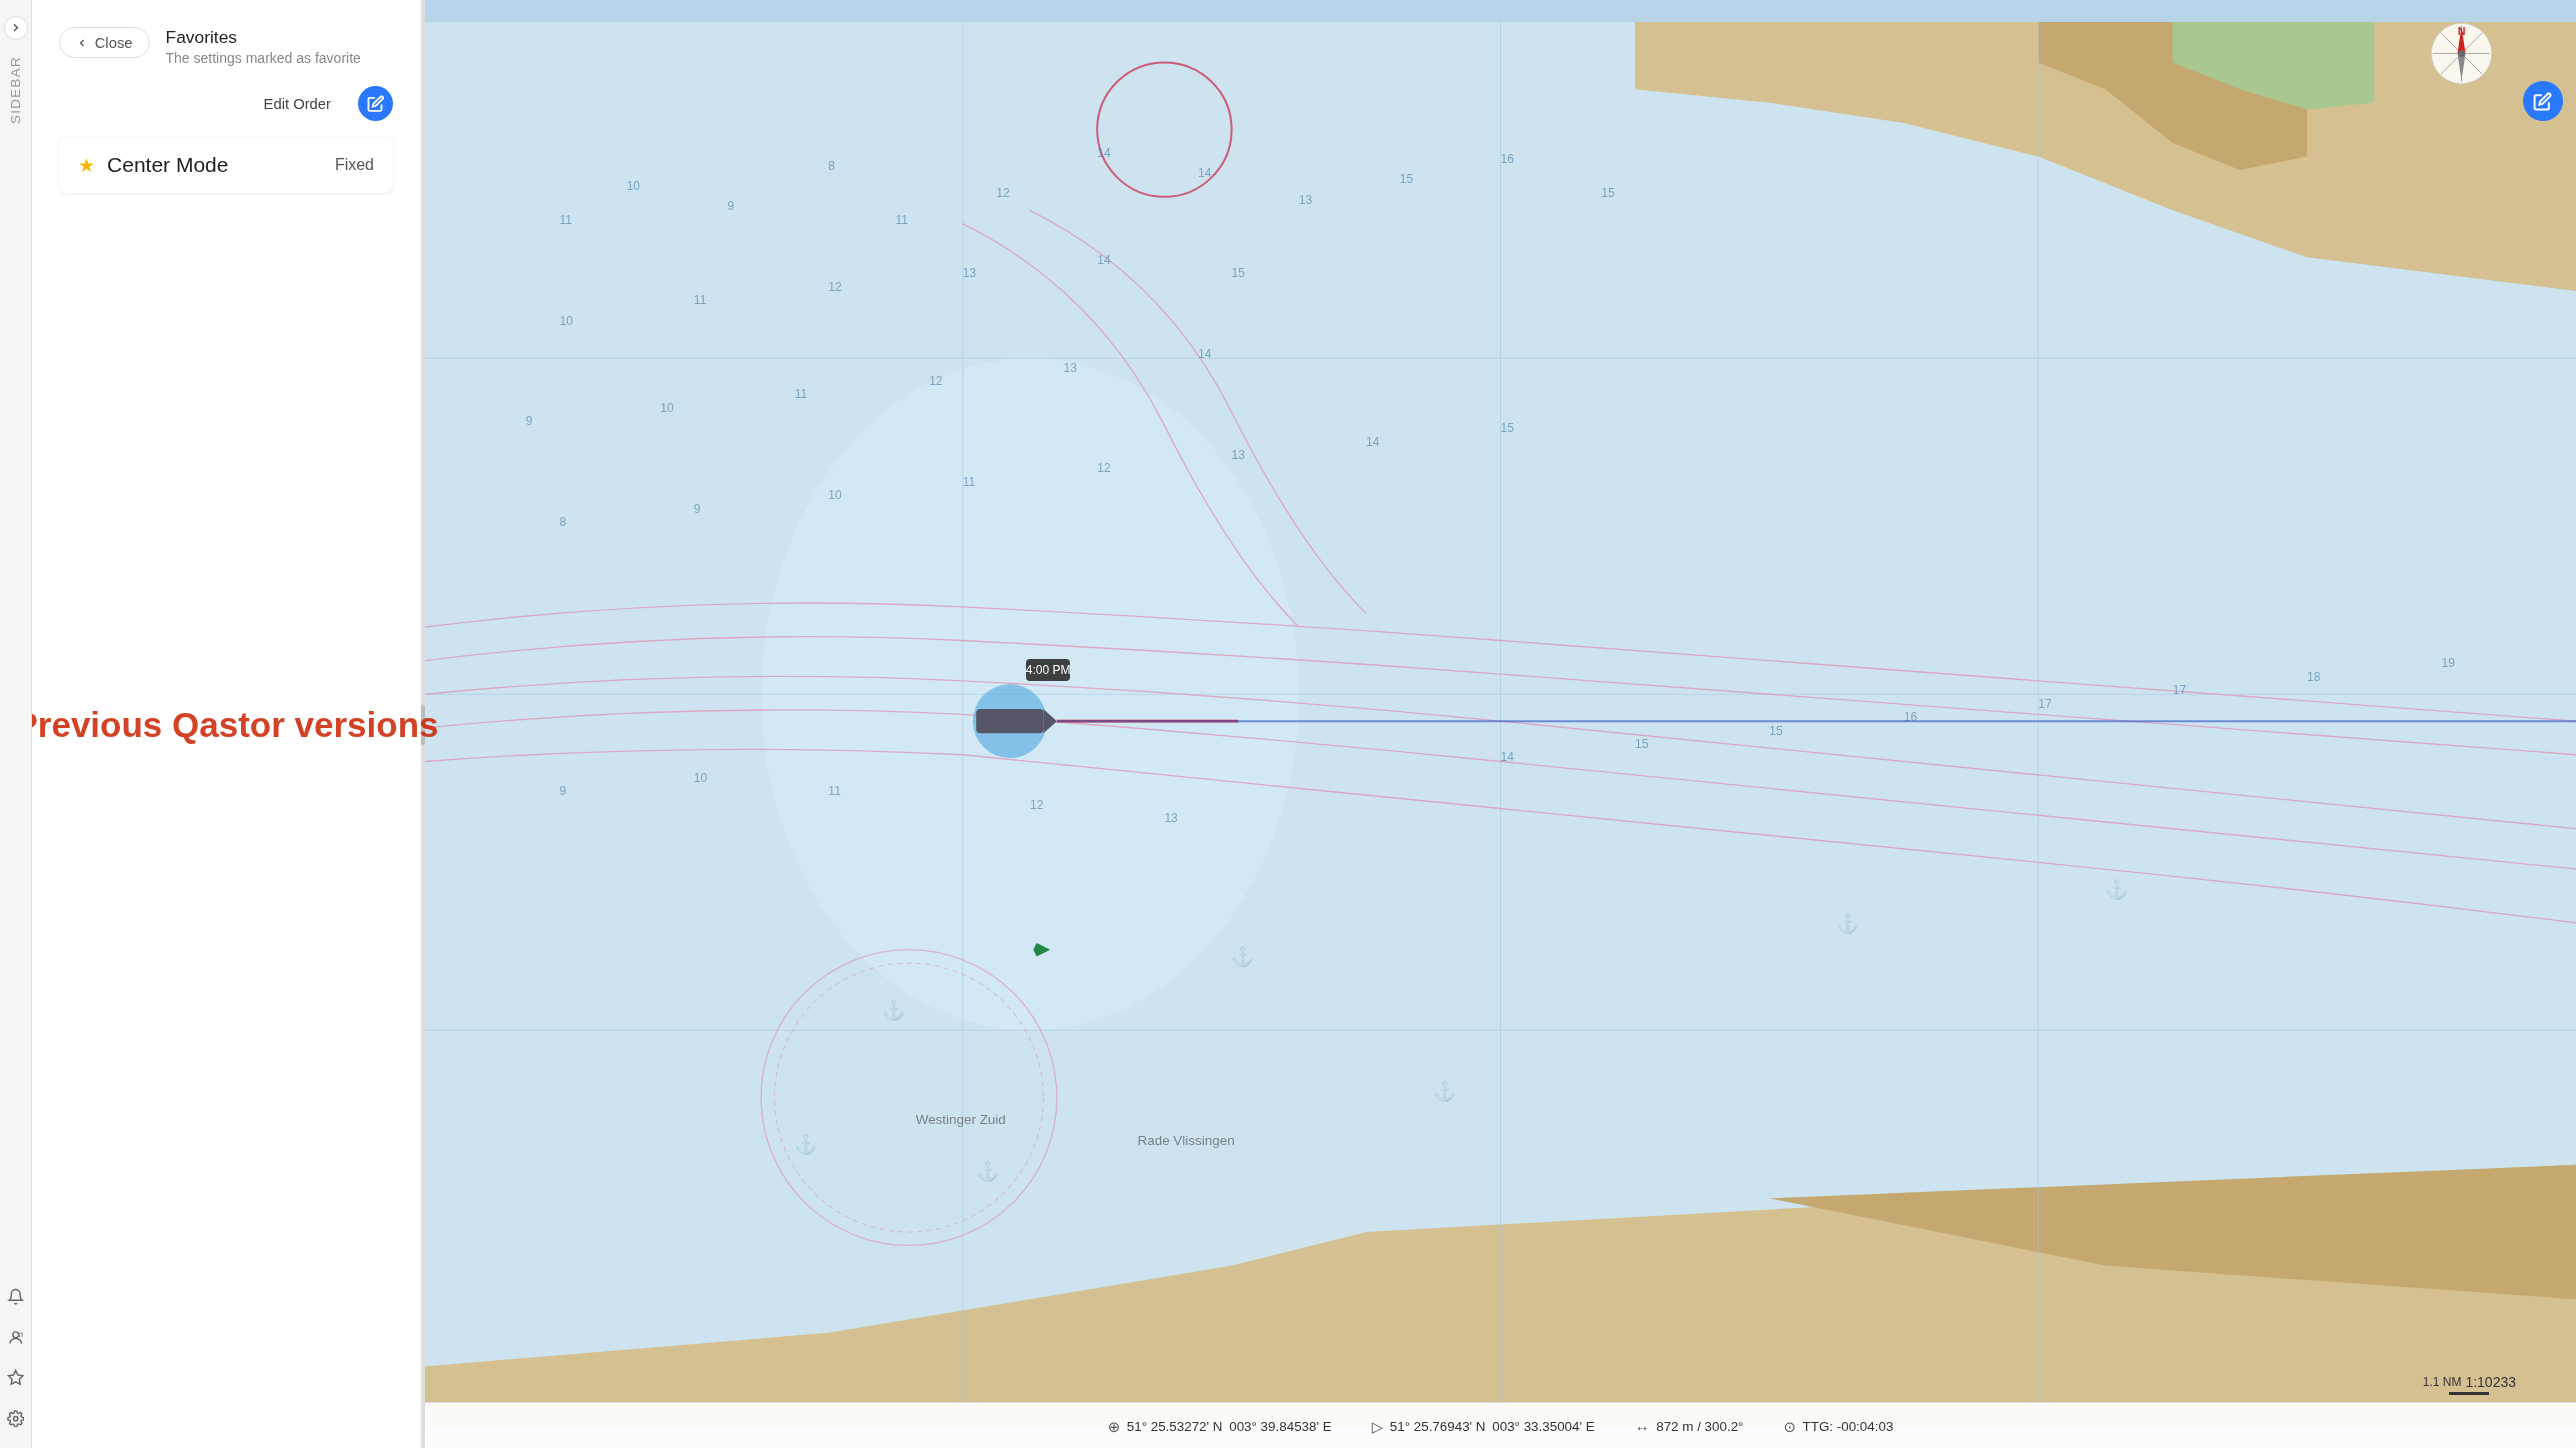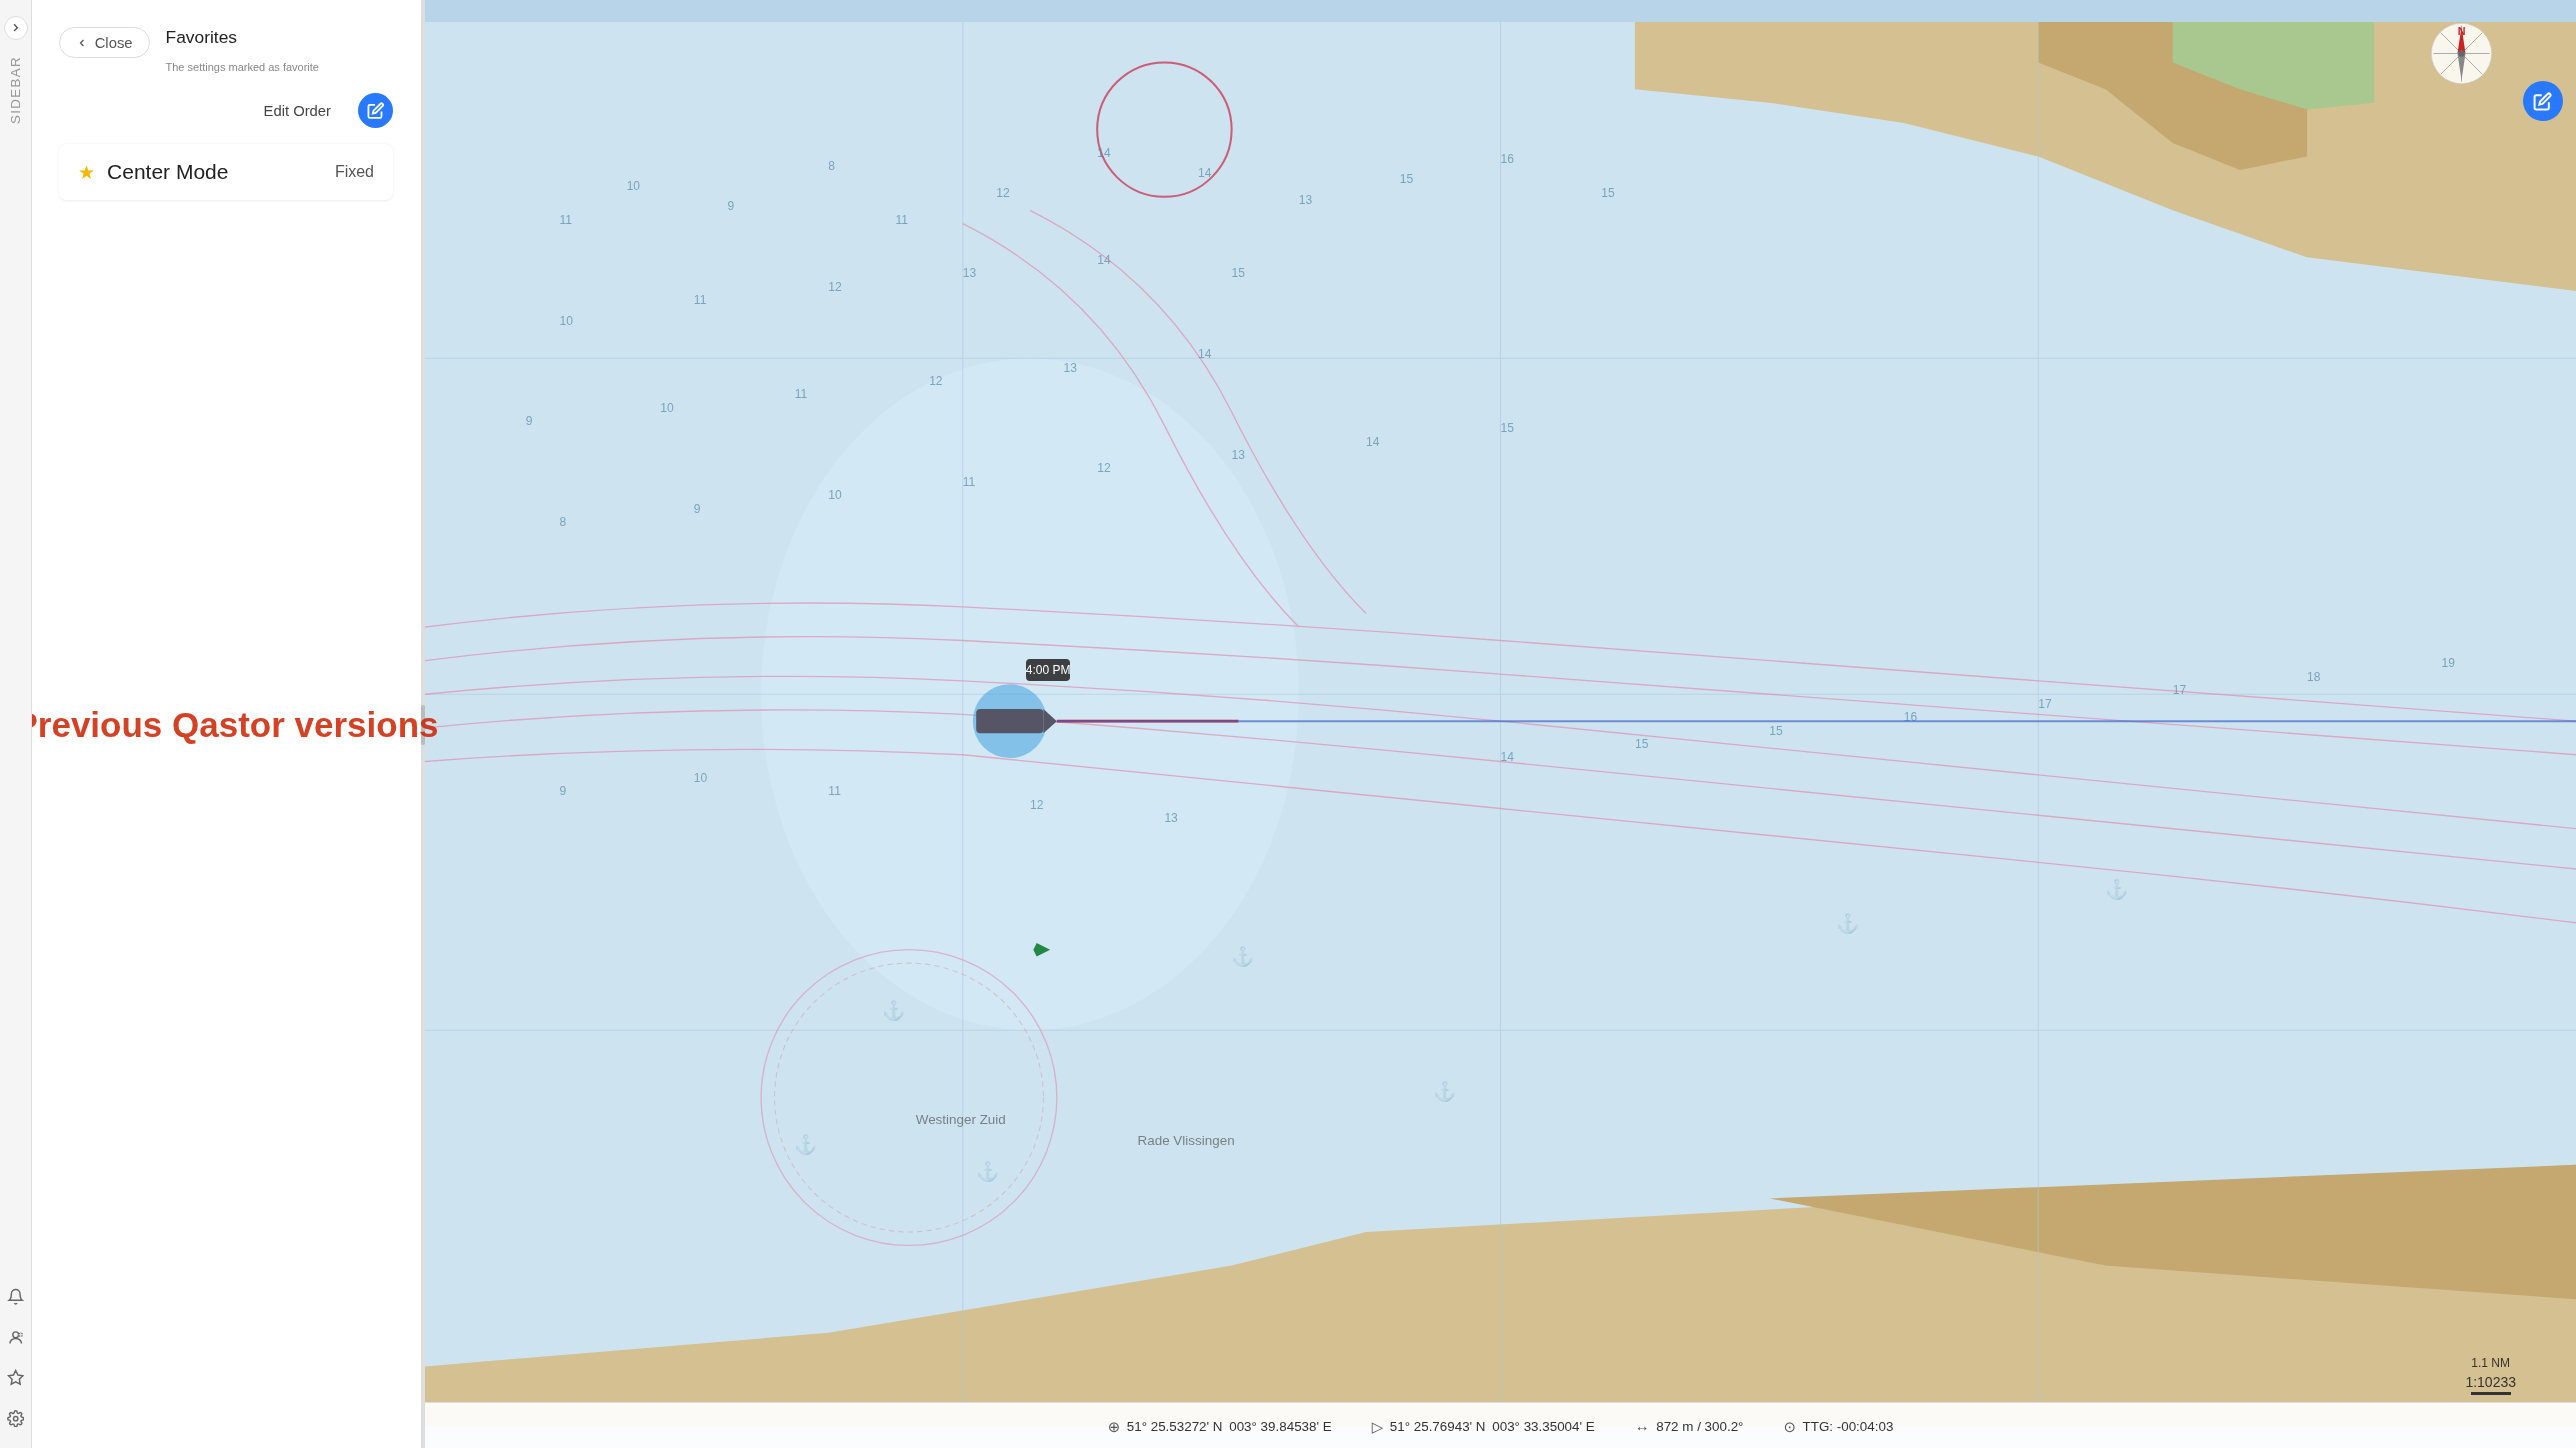--- a/index.html
+++ b/index.html
@@ -106,23 +106,23 @@
     .panel-title-block {
       display: flex;
       flex-direction: column;
     }
     .panel-title {
       font-size: 17.4px;
       font-weight: 400;
       color: #222;
     }
     .panel-subtitle {
-      font-size: 11px;
+      font-size: 14px;
       color: #888;
-      margin-top: 13px;
+      margin-top: 2px;
     }
     .edit-order-row {
       display: flex;
       align-items: center;
       justify-content: flex-end;
       gap: 27px;
       margin-bottom: 16px;
     }
     .edit-order-label {
       font-size: 14.8px;
@@ -524,21 +524,21 @@
   </div>
 
   <div class="map-edit-btn">
     <svg viewBox="0 0 24 24" width="19" height="19" fill="none" stroke="#fff" stroke-width="2.5">
       <path d="M11 4H4a2 2 0 0 0-2 2v14a2 2 0 0 0 2 2h14a2 2 0 0 0 2-2v-7"></path>
       <path d="M18.5 2.5a2.121 2.121 0 0 1 3 3L12 15l-4 1 1-4 9.5-9.5z"></path>
     </svg>
   </div>
 
   <div class="map-scalebar">
-    <div style="display:flex;align-items:center;gap:4px;flex-direction:column;">
+    <div style="display:flex;align-items:center;gap:4px;">
       <div style="font-size:12px;color:#333;">1.1 NM</div>
       <div style="font-size:14px;color:#333;">1:10233</div>
     </div>
     <div style="width:40px;height:2.7px;background:#333;margin-top:2.7px;"></div>
   </div>
 
   <div class="status-bar">
     <div class="status-item">
       <span class="status-icon">⊕</span>
       <span>51° 25.53272' N</span>

